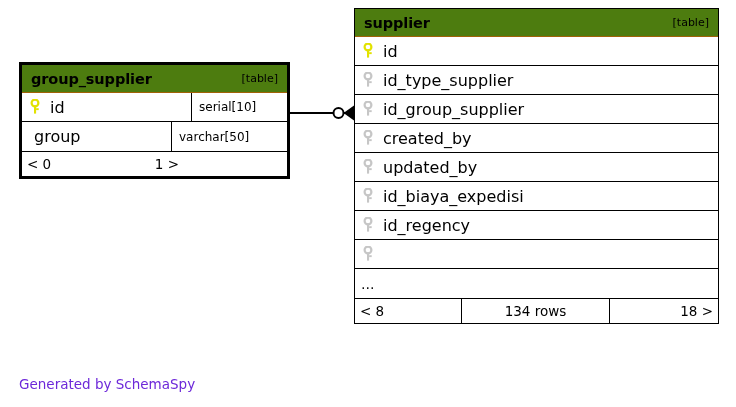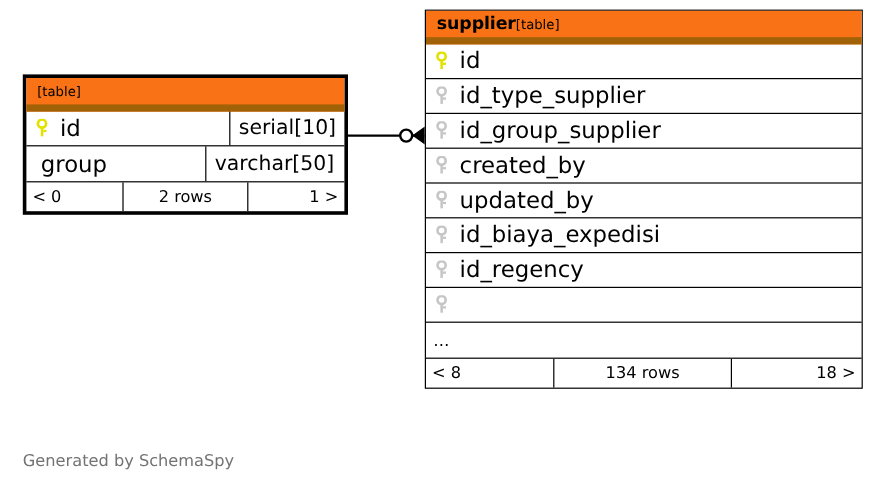--- a/index.html
+++ b/index.html
@@ -23,23 +23,24 @@
     box-sizing: border-box;
     border: 1px solid #000000;
   }
   .erd-table.thick {
     border: 3px solid #000000;
   }
 
   .tbl-header {
     display: flex;
     align-items: center;
-    background: #f97316;
-    box-sizing: border-box;
-    border-bottom: 6px solid #a16207;
+    justify-content: space-between;
+    background: #4d7c0f;
+    box-sizing: border-box;
+    border-bottom: 1px solid #a16207;
     height: 28px;
     padding: 0 9px;
   }
   .tbl-name {
     font-size: 14.5px;
     font-weight: bold;
     letter-spacing: -0.1px;
     white-space: nowrap;
   }
   .tbl-kind {
@@ -72,25 +73,25 @@
   }
   .col-type-cell {
     display: flex;
     align-items: center;
     box-sizing: border-box;
     border-left: 1px solid #000000;
     padding-left: 7px;
     flex: 0 0 auto;
   }
   .col-label {
-    font-size: 19px;
+    font-size: 16px;
     white-space: nowrap;
   }
   .col-type {
-    font-size: 17px;
+    font-size: 12px;
     white-space: nowrap;
   }
   .col-name-cell.indented { padding-left: 12px; }
   .col-name-cell.ellipsis-row { padding-left: 6px; }
   .ellipsis-row .col-label { font-size: 13.5px; letter-spacing: 1px; }
 
   
   .key-icon {
     flex: 0 0 auto;
     width: 14px;
@@ -136,39 +137,40 @@
     top: 0;
     width: 736px;
     height: 407px;
     pointer-events: none;
   }
 
   
   .credit {
     position: absolute;
     font-size: 13.5px;
-    color: #737373;
+    color: #6d28d9;
     white-space: nowrap;
   }
 </style>
 </head>
 <body>
 
 <svg class="connector" viewBox="0 0 736 407" width="736" height="407" aria-hidden="true">
   <g>
     <line x1="290" y1="113" x2="333" y2="113" stroke="#000000" stroke-width="2"></line>
     <circle cx="338.5" cy="113" r="5" fill="#ffffff" stroke="#000000" stroke-width="2"></circle>
     <polygon points="354,105.5 354,120.5 343.5,113" fill="#000000"></polygon>
     <line x1="343.5" y1="113" x2="354" y2="113" stroke="#000000" stroke-width="2"></line>
   </g>
 </svg>
 
 <div class="erd-table thick" style="left:19px; top:62px; width:271px;">
 
   <div class="tbl-header">
+    <span class="tbl-name">group_supplier</span>
     <span class="tbl-kind">[table]</span>
   </div>
 
   <div class="tbl-body">
 
     <div class="col-row">
       <div class="col-name-cell">
         <svg class="key-icon" viewBox="0 0 14 16">
           <circle cx="6" cy="4" r="3.4" fill="none" stroke="#e2e200" stroke-width="2.2"></circle>
           <rect x="5" y="6.6" width="2.1" height="8" fill="#e2e200"></rect>
@@ -187,21 +189,20 @@
       </div>
       <div class="col-type-cell" style="width:116px;">
         <span class="col-type">varchar[50]</span>
       </div>
     </div>
 
   </div>
 
   <div class="tbl-footer">
     <div class="foot-cell foot-prev" style="width:81px;">&lt; 0</div>
-    <div class="foot-cell foot-mid" style="width:107px;">2 rows</div>
     <div class="foot-cell foot-next" style="width:81px;">1 &gt;</div>
   </div>
 </div>
 
 <div class="erd-table" style="left:354px; top:8px; width:365px;">
 
   <div class="tbl-header">
     <span class="tbl-name">supplier</span>
     <span class="tbl-kind">[table]</span>
   </div>

